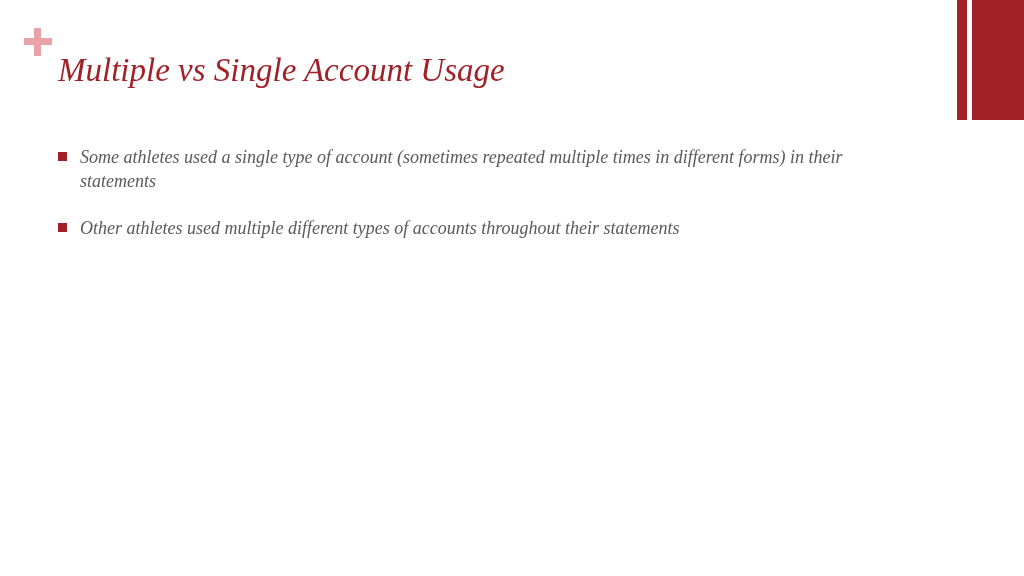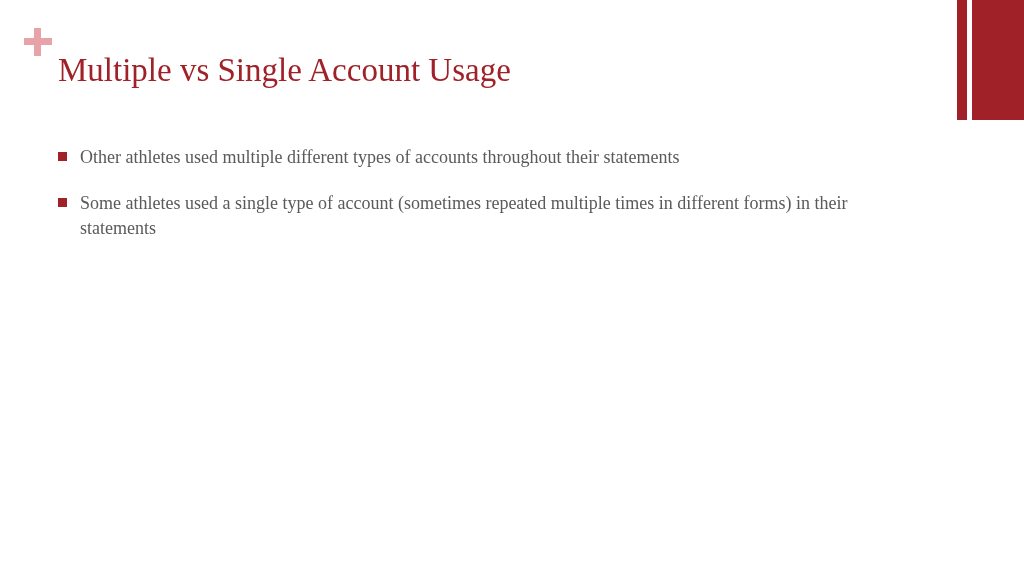--- a/index.html
+++ b/index.html
@@ -1,18 +1,19 @@
 <!DOCTYPE html>
 <html><head>
   <meta charset="utf-8">
   <style>
     * {
       margin: 0;
       padding: 0;
       box-sizing: border-box;
+      font-style: italic;
     }
     body {
       width: 1024px;
       height: 576px;
       background: #ffffff;
       font-family: Georgia, 'Times New Roman', serif;
       position: relative;
       overflow: hidden;
     }
     .plus-icon {
@@ -99,16 +100,16 @@
 
 <div class="corner-decoration">
   <div class="corner-bar-thin"></div>
   <div class="corner-bar-thick"></div>
 </div>
 
 <h1 class="slide-title">Multiple vs Single Account Usage</h1>
 
 <div class="content">
   <ul class="bullet-list">
+    <li class="bullet-item">Some athletes used a single type of account (sometimes repeated multiple times in different forms) in their statements</li>
     <li class="bullet-item">Other athletes used multiple different types of accounts throughout their statements</li>
-    <li class="bullet-item">Some athletes used a single type of account (sometimes repeated multiple times in different forms) in their statements</li>
   </ul>
 </div>
 
 </body></html>

